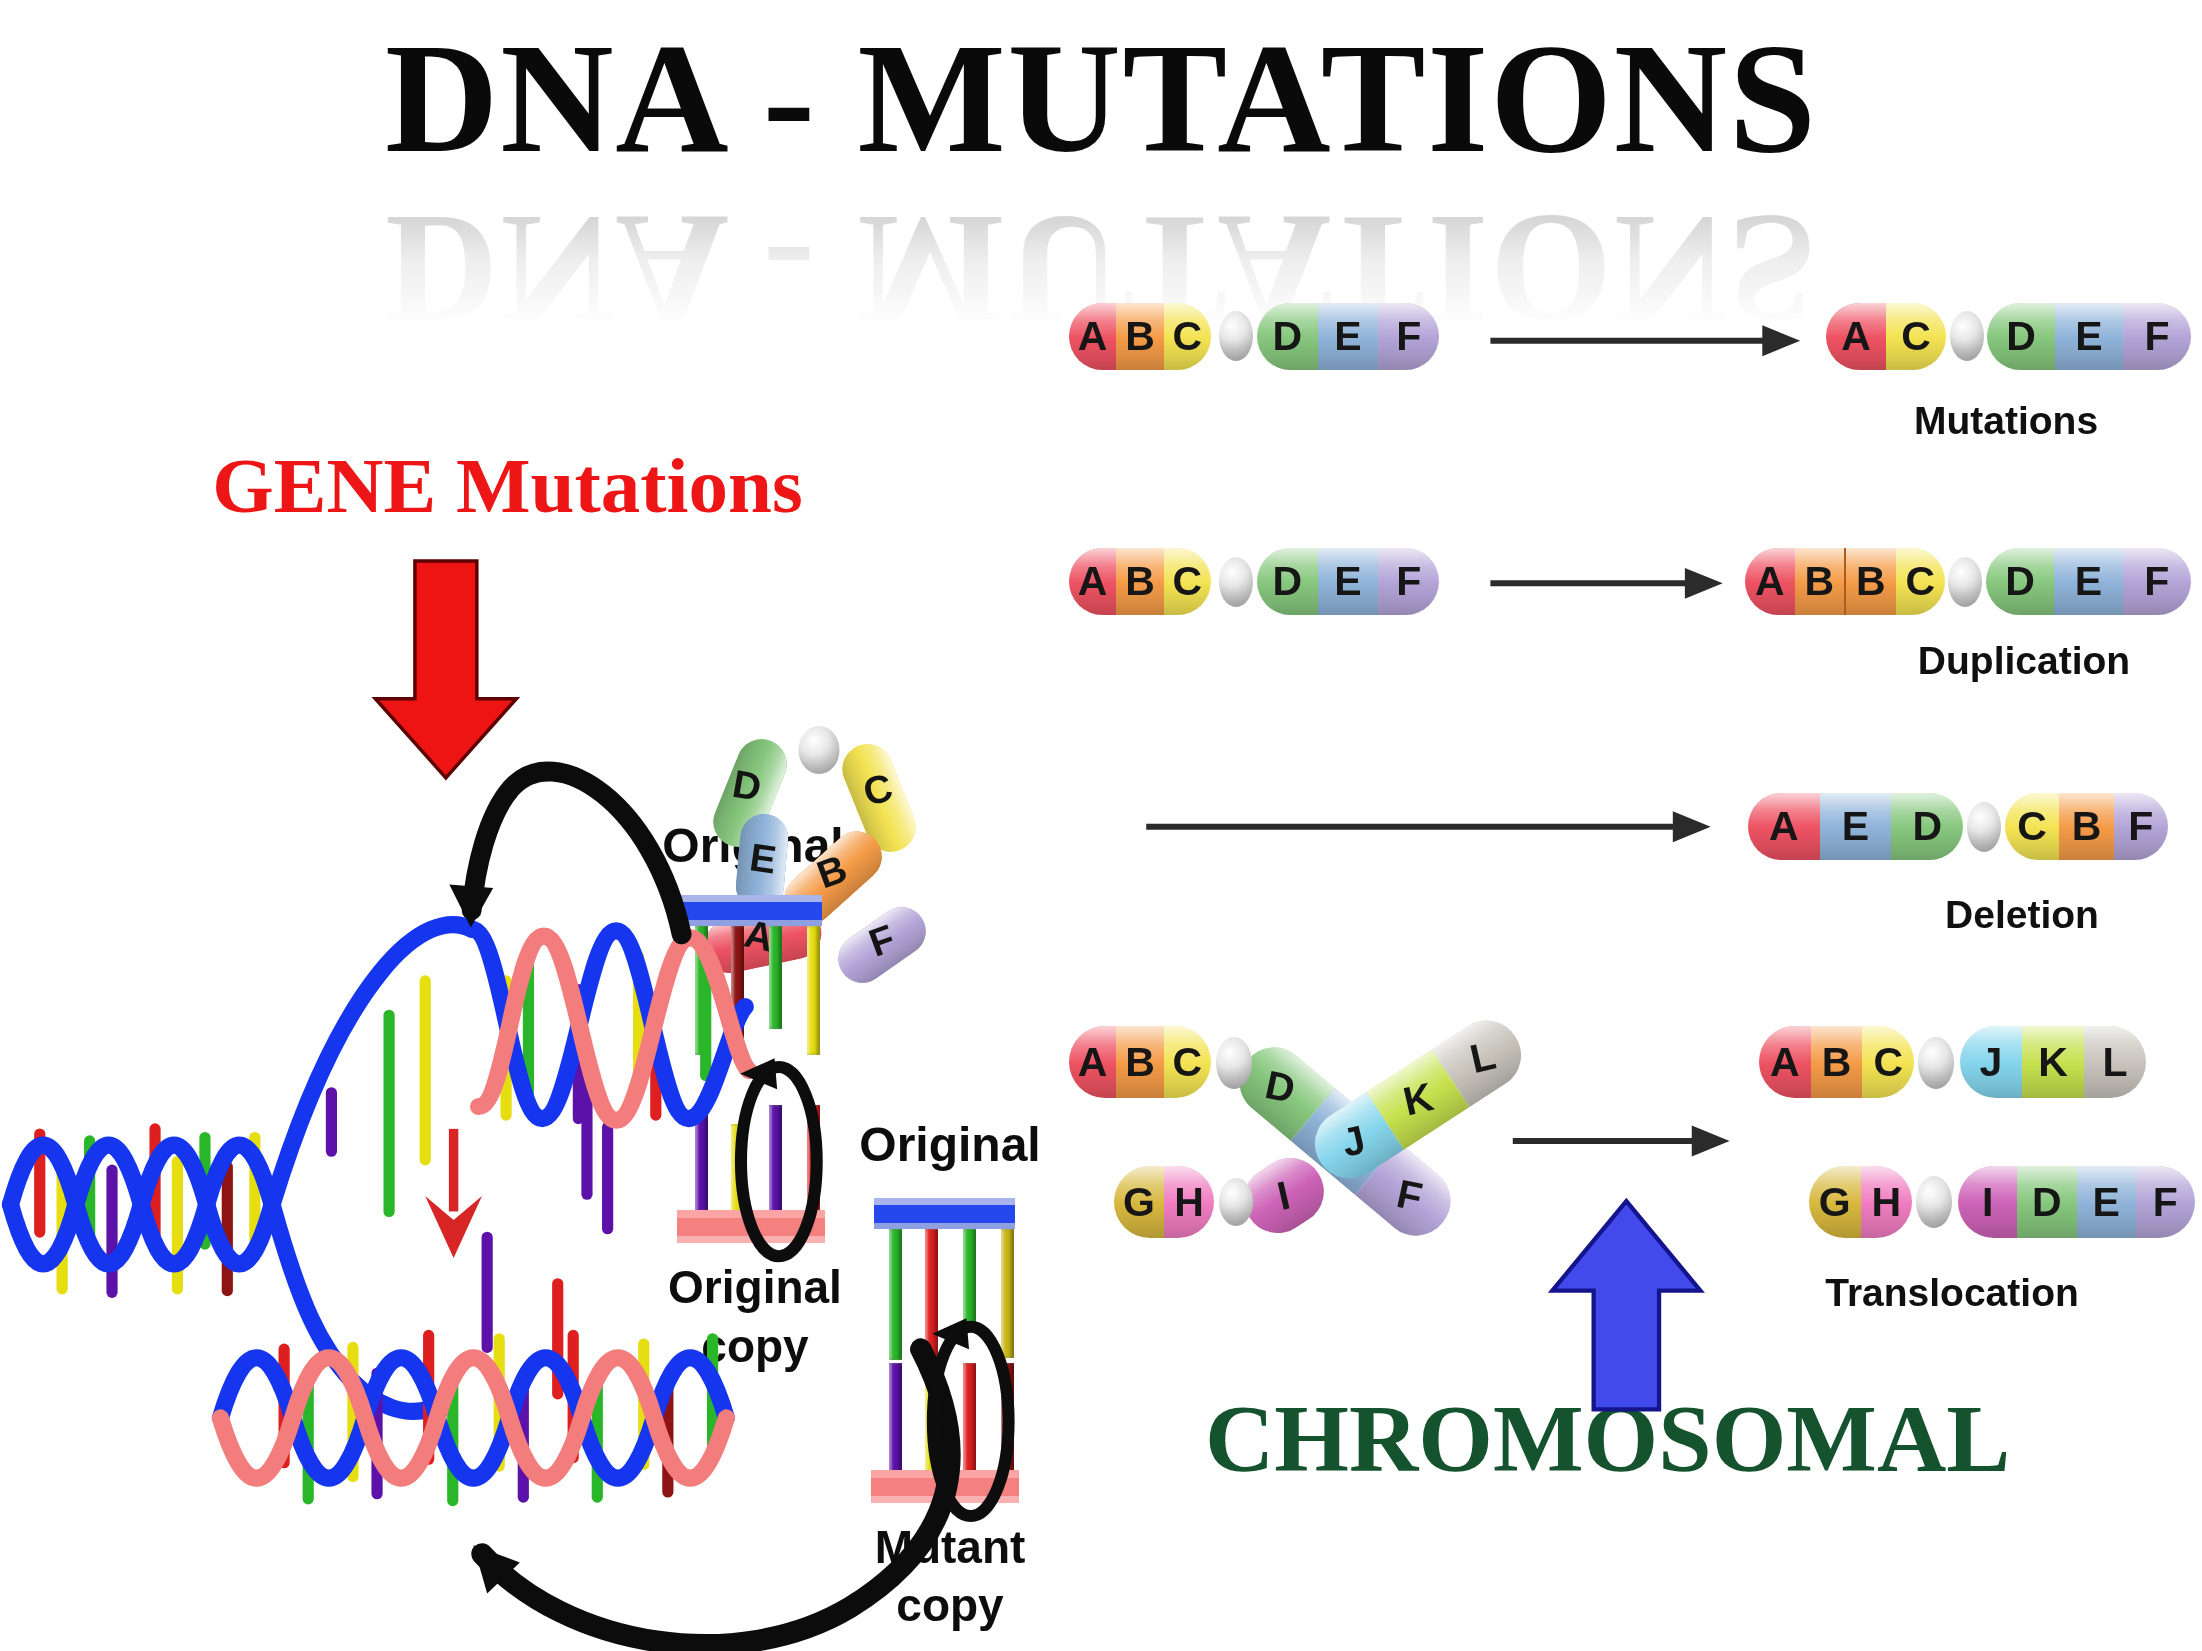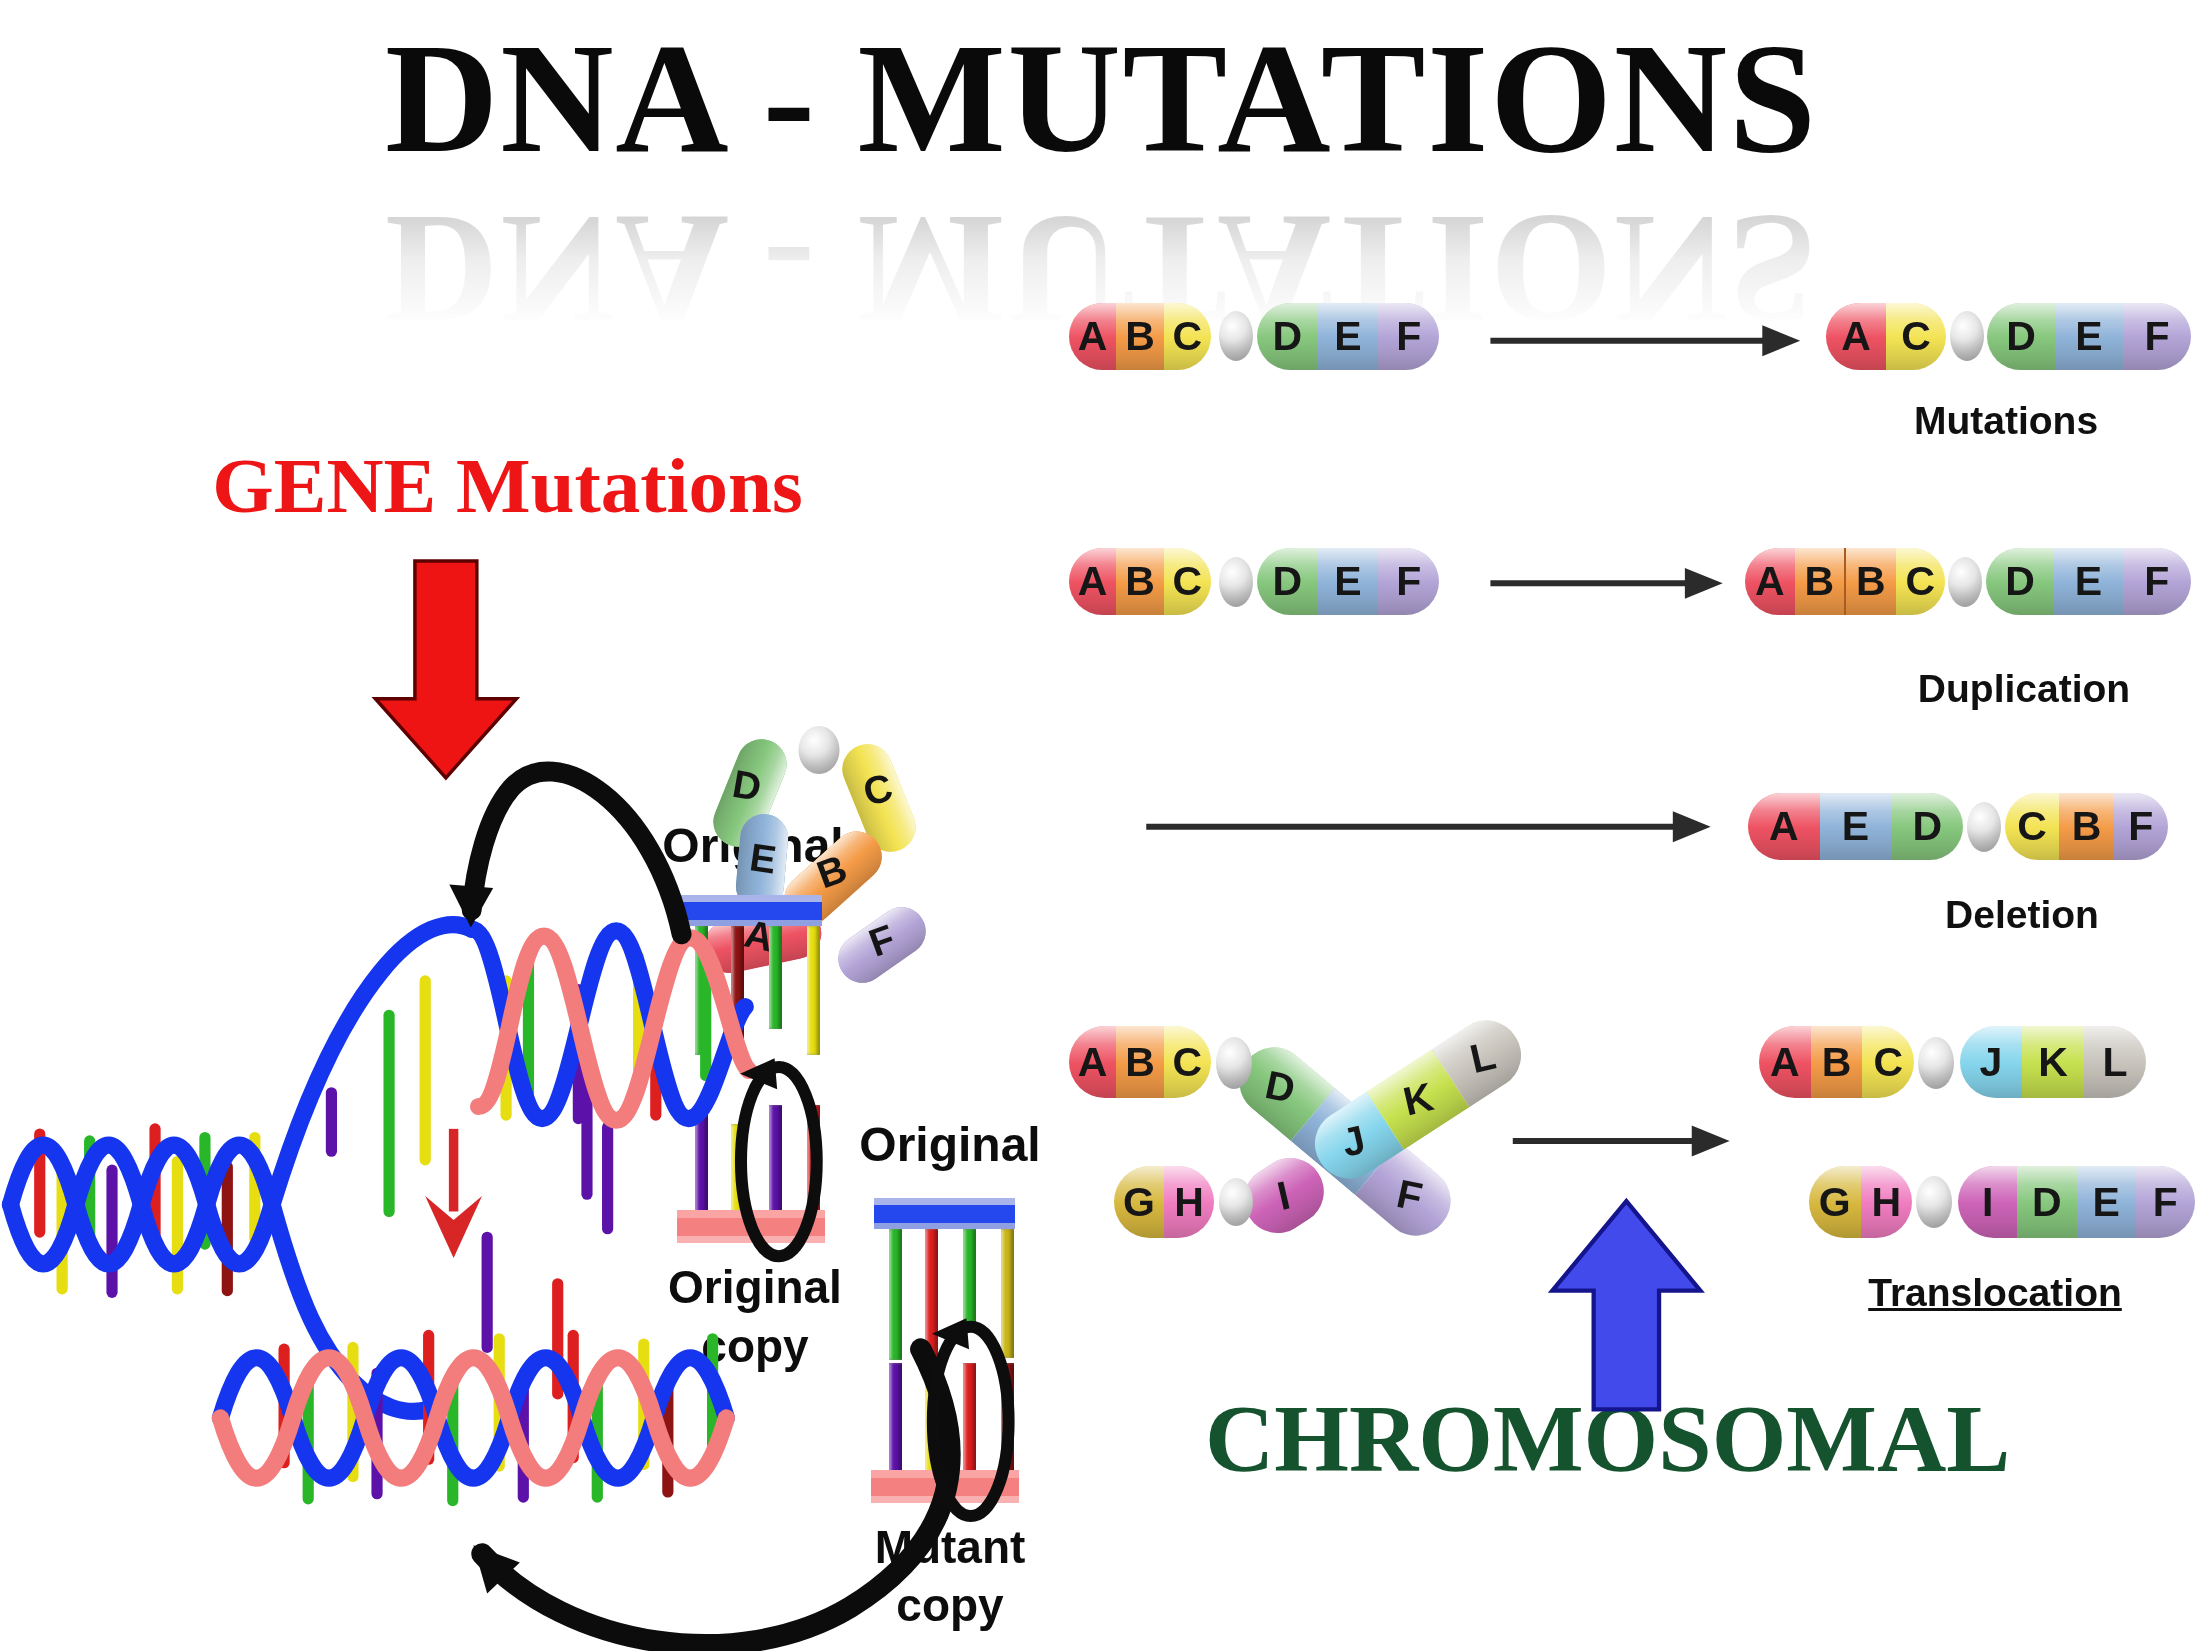--- a/index.html
+++ b/index.html
@@ -243,21 +243,21 @@
       <div class="seg" style="background: rgb(134, 199, 125); font-size: 41px;">
         <span style="display: inline-block;">D</span>
       </div>
       <div class="seg" style="background: rgb(143, 179, 217); font-size: 41px;">
         <span style="display: inline-block;">E</span>
       </div>
       <div class="seg" style="background: rgb(179, 164, 215); font-size: 41px;">
         <span style="display: inline-block;">F</span>
       </div>
     </div>
-    <div class="mut-label" style="left: 2024px; top: 661px; margin-top: 28px;">Duplication</div>
+    <div class="mut-label" style="left: 2024px; top: 661px;">Duplication</div>
     <div class="pill layer2" style="left: 1748px; top: 793px; width: 215px; height: 67px; border-radius: 34px;">
       <div class="seg" style="background: rgb(238, 82, 98); font-size: 41px;">
         <span style="display: inline-block;">A</span>
       </div>
       <div class="seg" style="background: rgb(143, 179, 217); font-size: 41px;">
         <span style="display: inline-block;">E</span>
       </div>
       <div class="seg" style="background: rgb(134, 199, 125); font-size: 41px;">
         <span style="display: inline-block;">D</span>
       </div>
@@ -387,21 +387,21 @@
       <div class="seg" style="background: rgb(134, 199, 125); font-size: 41px;">
         <span style="display: inline-block;">D</span>
       </div>
       <div class="seg" style="background: rgb(143, 179, 217); font-size: 41px;">
         <span style="display: inline-block;">E</span>
       </div>
       <div class="seg" style="background: rgb(179, 164, 215); font-size: 41px;">
         <span style="display: inline-block;">F</span>
       </div>
     </div>
-    <div class="mut-label" style="left: 1995px; top: 1293px; text-decoration: underline;">Translocation</div>
+    <div class="mut-label" style="left: 1952px; top: 1293px;">Translocation</div>
     <div class="cd-label" style="left: 753px; top: 845px;">Original</div>
     <div class="cd-bar layer2" style="left: 681px; top: 895px; width: 141px; height: 31px; background: linear-gradient(rgb(169, 180, 234) 0px, rgb(169, 180, 234) 22%, rgb(37, 71, 238) 22%, rgb(37, 71, 238) 82%, rgb(143, 160, 226) 82%, rgb(143, 160, 226) 100%);"></div>
     <div class="cd-base layer2" style="left: 695px; top: 926px; height: 129px; background: rgb(41, 182, 41); box-shadow: rgba(0, 0, 0, 0.35) -3.4px 0px 3.4px inset, rgba(255, 255, 255, 0.5) 2.6px 0px 2.6px inset;"></div>
     <div class="cd-base layer2" style="left: 731px; top: 926px; height: 129px; background: rgb(142, 20, 20); box-shadow: rgba(0, 0, 0, 0.35) -3.4px 0px 3.4px inset, rgba(255, 255, 255, 0.5) 2.6px 0px 2.6px inset;"></div>
     <div class="cd-base layer2" style="left: 769px; top: 926px; height: 103px; background: rgb(41, 182, 41); box-shadow: rgba(0, 0, 0, 0.35) -3.4px 0px 3.4px inset, rgba(255, 255, 255, 0.5) 2.6px 0px 2.6px inset;"></div>
     <div class="cd-base layer2" style="left: 807px; top: 926px; height: 129px; background: rgb(230, 222, 16); box-shadow: rgba(0, 0, 0, 0.35) -3.4px 0px 3.4px inset, rgba(255, 255, 255, 0.5) 2.6px 0px 2.6px inset;"></div>
     <div class="cd-base layer2" style="left: 695px; top: 1105px; height: 108px; background: rgb(92, 18, 168); box-shadow: rgba(0, 0, 0, 0.35) -3.4px 0px 3.4px inset, rgba(255, 255, 255, 0.5) 2.6px 0px 2.6px inset;"></div>
     <div class="cd-base layer2" style="left: 731px; top: 1124px; height: 89px; background: rgb(230, 222, 16); box-shadow: rgba(0, 0, 0, 0.35) -3.4px 0px 3.4px inset, rgba(255, 255, 255, 0.5) 2.6px 0px 2.6px inset;"></div>
     <div class="cd-base layer2" style="left: 769px; top: 1105px; height: 108px; background: rgb(92, 18, 168); box-shadow: rgba(0, 0, 0, 0.35) -3.4px 0px 3.4px inset, rgba(255, 255, 255, 0.5) 2.6px 0px 2.6px inset;"></div>
     <div class="cd-base layer2" style="left: 807px; top: 1105px; height: 108px; background: rgb(221, 31, 31); box-shadow: rgba(0, 0, 0, 0.35) -3.4px 0px 3.4px inset, rgba(255, 255, 255, 0.5) 2.6px 0px 2.6px inset;"></div>

